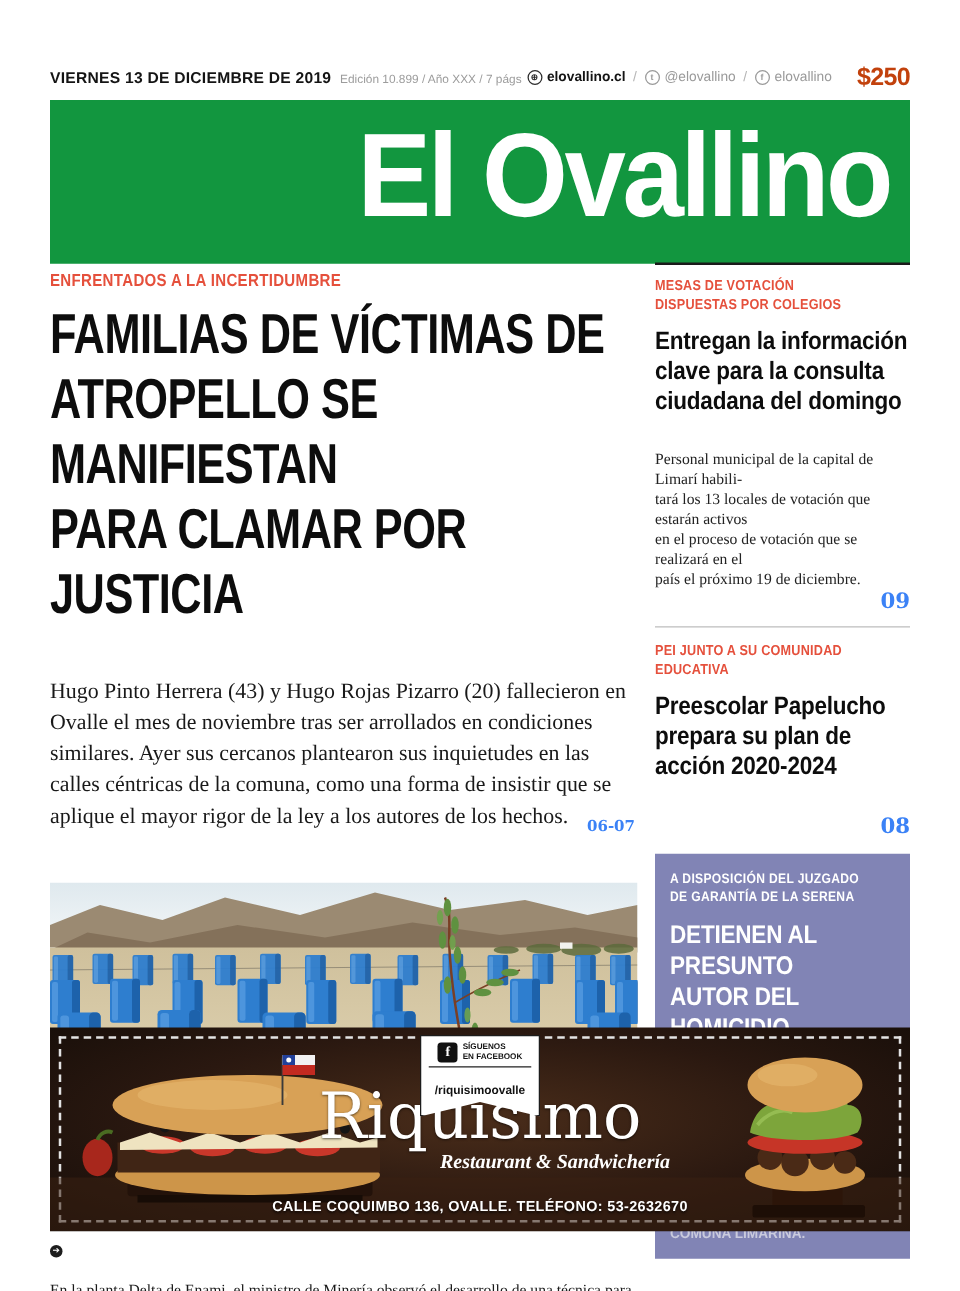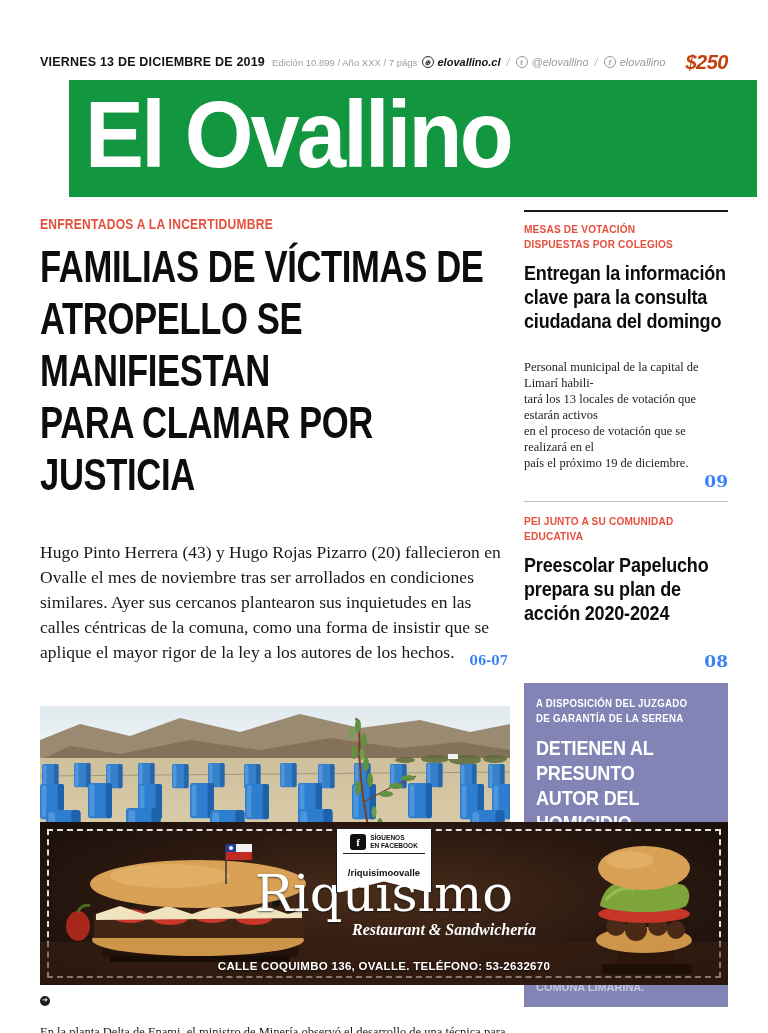--- a/index.html
+++ b/index.html
@@ -6,34 +6,34 @@
   html,body { background:#fff; }
   body { font-family:"Liberation Sans", sans-serif; color:#111; }
   .page { position:relative; width:768px; height:1033px; background:#fff; overflow:hidden; margin:0 auto;border-radius:10px; }
 
   
   .topbar { position:absolute; left:40px; top:50px; width:688px; height:24px;
             display:flex; justify-content:space-between; align-items:center; }
   .tb-left { display:flex; align-items:baseline; gap:7px; }
   .tb-date { font-size:12.5px; font-weight:bold; letter-spacing:.2px; color:#141414; }
   .tb-edition { font-size:9.5px; color:#9c9c9c; }
-  .tb-right { display:flex; align-items:center; gap:6px;font-style:italic; }
+  .tb-right { display:flex; align-items:center; gap:6px; }
   .soc { display:flex; align-items:center; gap:4px; }
   .icn { width:12px; height:12px; border:1px solid #2c2c2c; border-radius:50%;
          display:inline-flex; align-items:center; justify-content:center;
          font-size:7px; font-weight:bold; color:#2c2c2c; line-height:1; }
   .icn.gray { border-color:#9a9a9a; color:#9a9a9a; }
   .tb-site { font-size:11px; font-weight:bold; color:#141414; }
   .tb-handle { font-size:11px; color:#9a9a9a; }
   .tb-sep { color:#b5b5b5; font-size:11px; }
   .tb-price { font-size:20px; font-weight:bold; color:#c2410c; margin-left:14px; letter-spacing:-.5px; }
 
   
-  .masthead { position:absolute; left:40px; top:80px; width:688px; height:117px;
-              background:#12963f; display:flex; align-items:center; justify-content:flex-start;margin-left:29px; }
+  .masthead { position:absolute; left:40px; top:80px; width:688px; height:131px;
+              background:#12963f; display:flex; align-items:center; justify-content:flex-end; }
   .masthead h1 { color:#fff; font-size:95px; font-weight:bold; letter-spacing:-3px;
                  transform:scaleX(.93); transform-origin:center; line-height:1; padding-bottom:8px; }
 
   
   .cond { display:block; transform-origin:0 0; }
 
   
   .leftcol { position:absolute; left:40px; top:216px; width:470px; }
   .kicker { color:#e5503c; font-weight:bold; font-size:14px; letter-spacing:.3px;
             transform:scaleX(.86); width:116%; line-height:1.2; }

